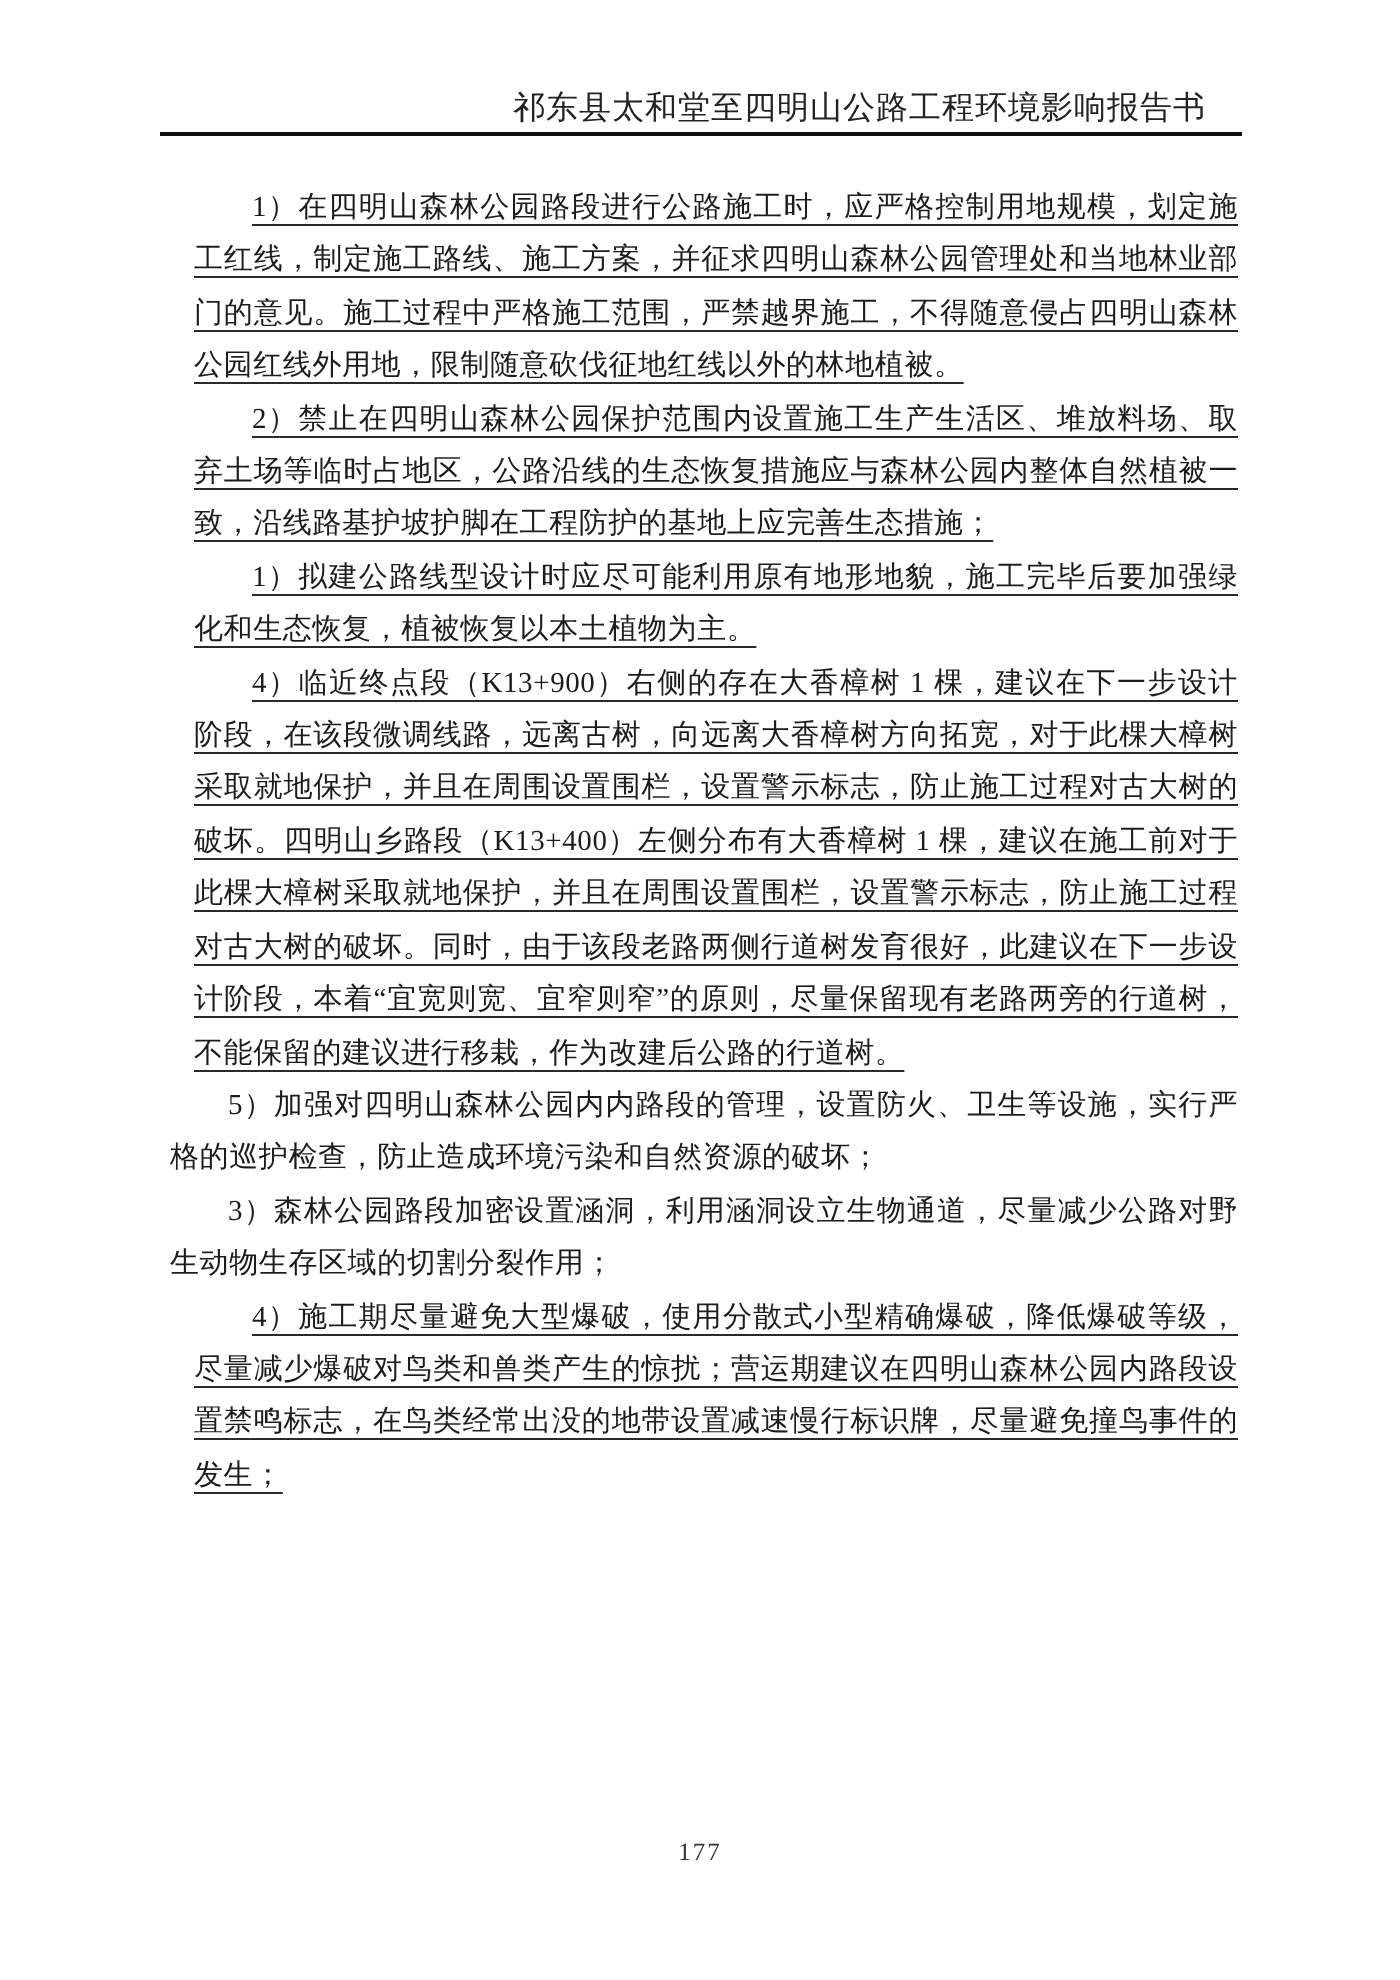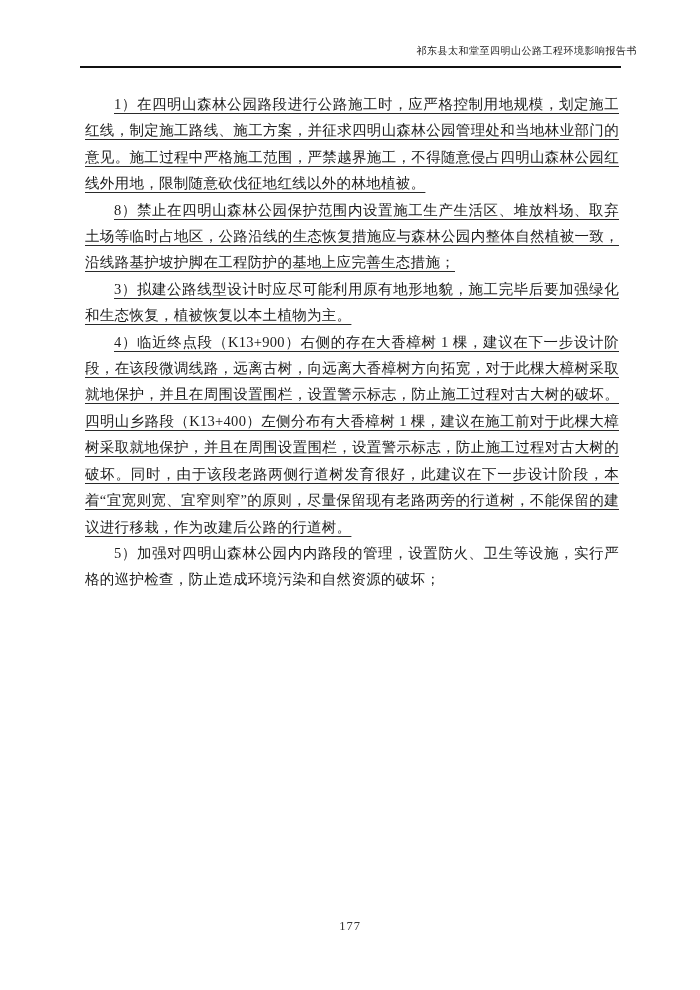--- a/index.html
+++ b/index.html
@@ -14,24 +14,24 @@
     height: 990px;
     margin: 0 auto;
     background: #ffffff;
     font-family: "Liberation Serif", "DejaVu Serif", serif;
     color: #1c1c1c;
     overflow: hidden;
   }
   .header {
     position: absolute;
     top: 44px;
-    left: 96px;
+    left: 62px;
     width: 541px;
     text-align: right;
-    font-size: 10px;
+    font-size: 16px;
     letter-spacing: 0.5px;
     color: #222222;
     white-space: nowrap;
   }
   .header-rule {
     position: absolute;
     top: 66px;
     left: 80px;
     width: 541px;
     height: 0;
@@ -50,20 +50,21 @@
     letter-spacing: 0.3px;
     text-align: justify;
     text-indent: 2em;
     color: #1c1c1c;
   }
   .para.underlined {
     text-decoration: underline;
     text-decoration-thickness: 1px;
     text-underline-offset: 4px;
     text-decoration-color: #2a2a2a;
+    margin-left: 12px;
   }
   .footer {
     position: absolute;
     top: 919px;
     left: 0;
     width: 100%;
     text-align: center;
     font-size: 12.5px;
     letter-spacing: 1px;
     color: #333333;
@@ -73,22 +74,24 @@
 <body>
 
 <div class="page">
   <div class="header">
     <span>祁东县太和堂至四明山公路工程环境影响报告书</span>
   </div>
   <div class="header-rule"></div>
 
   <div class="content" id="content">
       <p class="para underlined">1）在四明山森林公园路段进行公路施工时，应严格控制用地规模，划定施工红线，制定施工路线、施工方案，并征求四明山森林公园管理处和当地林业部门的意见。施工过程中严格施工范围，严禁越界施工，不得随意侵占四明山森林公园红线外用地，限制随意砍伐征地红线以外的林地植被。</p>
-      <p class="para underlined">8）禁止在四明山森林公园保护范围内设置施工生产生活区、堆放料场、取弃土场等临时占地区，公路沿线的生态恢复措施应与森林公园内整体自然植被一致，沿线路基护坡护脚在工程防护的基地上应完善生态措施；</p>
-      <p class="para underlined">3）拟建公路线型设计时应尽可能利用原有地形地貌，施工完毕后要加强绿化和生态恢复，植被恢复以本土植物为主。</p>
+      <p class="para underlined">2）禁止在四明山森林公园保护范围内设置施工生产生活区、堆放料场、取弃土场等临时占地区，公路沿线的生态恢复措施应与森林公园内整体自然植被一致，沿线路基护坡护脚在工程防护的基地上应完善生态措施；</p>
+      <p class="para underlined">1）拟建公路线型设计时应尽可能利用原有地形地貌，施工完毕后要加强绿化和生态恢复，植被恢复以本土植物为主。</p>
       <p class="para underlined">4）临近终点段（K13+900）右侧的存在大香樟树 1 棵，建议在下一步设计阶段，在该段微调线路，远离古树，向远离大香樟树方向拓宽，对于此棵大樟树采取就地保护，并且在周围设置围栏，设置警示标志，防止施工过程对古大树的破坏。四明山乡路段（K13+400）左侧分布有大香樟树 1 棵，建议在施工前对于此棵大樟树采取就地保护，并且在周围设置围栏，设置警示标志，防止施工过程对古大树的破坏。同时，由于该段老路两侧行道树发育很好，此建议在下一步设计阶段，本着“宜宽则宽、宜窄则窄”的原则，尽量保留现有老路两旁的行道树，不能保留的建议进行移栽，作为改建后公路的行道树。</p>
       <p class="para">5）加强对四明山森林公园内内路段的管理，设置防火、卫生等设施，实行严格的巡护检查，防止造成环境污染和自然资源的破坏；</p>
+      <p class="para">3）森林公园路段加密设置涵洞，利用涵洞设立生物通道，尽量减少公路对野生动物生存区域的切割分裂作用；</p>
+      <p class="para underlined">4）施工期尽量避免大型爆破，使用分散式小型精确爆破，降低爆破等级，尽量减少爆破对鸟类和兽类产生的惊扰；营运期建议在四明山森林公园内路段设置禁鸣标志，在鸟类经常出没的地带设置减速慢行标识牌，尽量避免撞鸟事件的发生；</p>
     </div>
 
   <div class="footer">
     <span>177</span>
   </div>
 </div>
 
 </body></html>

